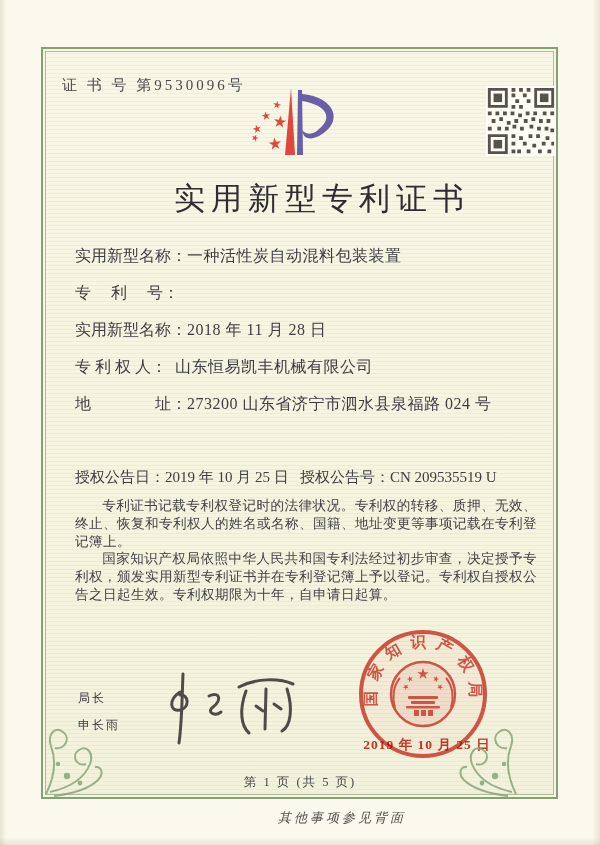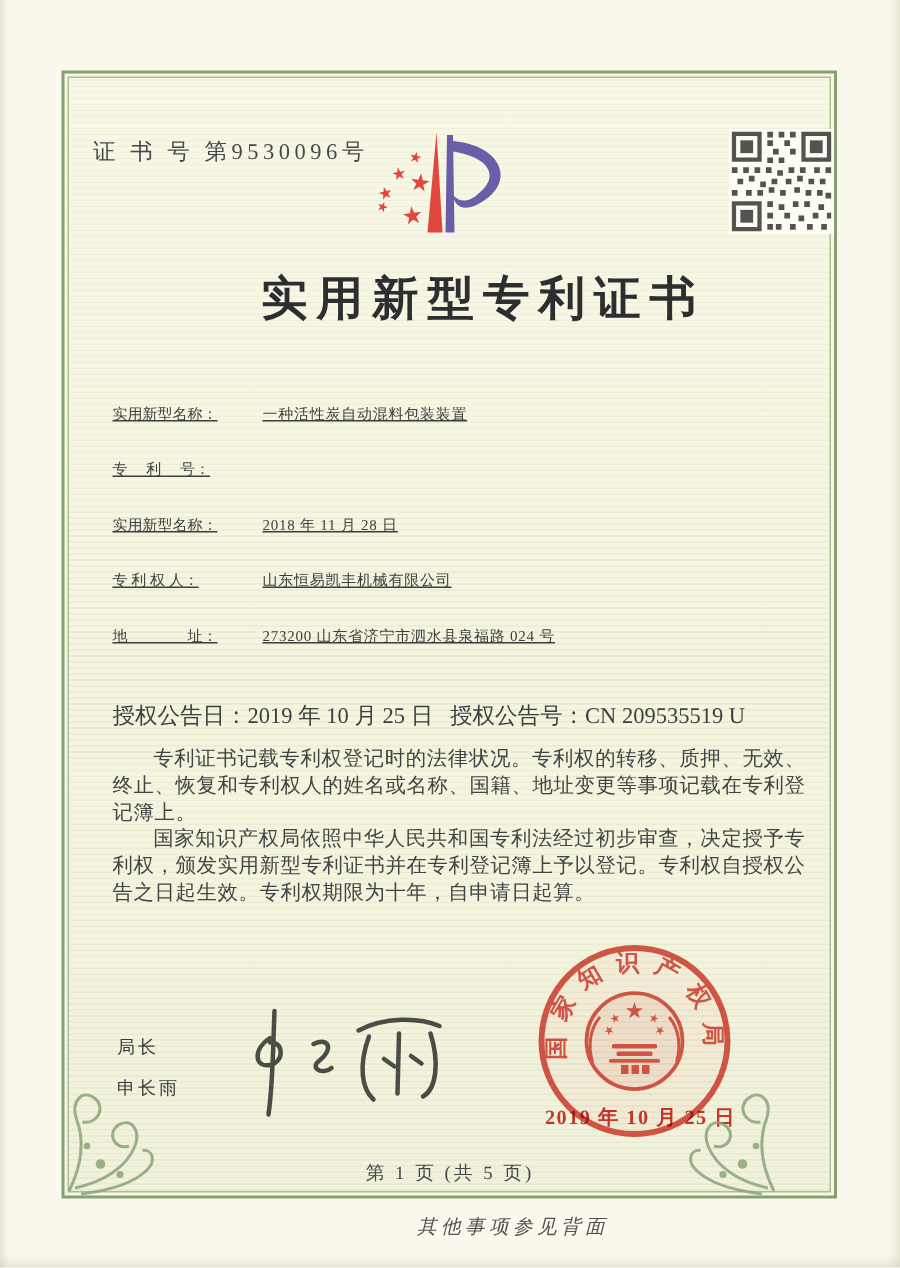--- a/index.html
+++ b/index.html
@@ -26,32 +26,32 @@
     background:#f7f6e3;
   }
   .frame-inner{
     position:absolute; inset:2px;
     border:1px solid #a9bf96;
     background:
       repeating-linear-gradient(0deg, rgba(150,175,130,.10) 0 1px, rgba(0,0,0,0) 1px 4px),
       linear-gradient(180deg,#f8f7e6 0%, #f5f4df 60%, #f2f2dc 100%);
   }
   .cert-no{
-    position:absolute; left:62px; top:92px;
+    position:absolute; left:62px; top:76px;
     font-size:15px; letter-spacing:3px; color:#47484a;
   }
   .logo{ position:absolute; left:235px; top:72px; }
   .qr{ position:absolute; left:486px; top:86px; }
   .title{
     position:absolute; left:0; top:178px; width:600px;
-    text-align:center; font-size:31px; font-weight:bold;
+    text-align:center; font-size:31px; font-weight:normal;
     letter-spacing:6px; color:#2e2e30;padding-left:44px;
   }
   .fields{ position:absolute; left:75px; top:246px; width:470px; }
-  .field-row{ height:37px; display:flex; align-items:flex-end; font-size:10px; color:#3d3e40;text-decoration:underline; }
+  .field-row{ height:37px; display:flex; align-items:flex-start; font-size:16px; color:#3d3e40; }
   .field-label{ display:inline-block; min-width:100px; white-space:pre; }
   .field-value{ white-space:pre; letter-spacing:.5px; }
   .grant-row{
     position:absolute; left:75px; top:468px; width:470px;
     font-size:15px; color:#3d3e40; display:flex;
   }
   .grant-left{ width:225px; white-space:pre; }
   .grant-right{ white-space:pre; }
   .paragraphs{
     position:absolute; left:75px; top:497px; width:462px;

